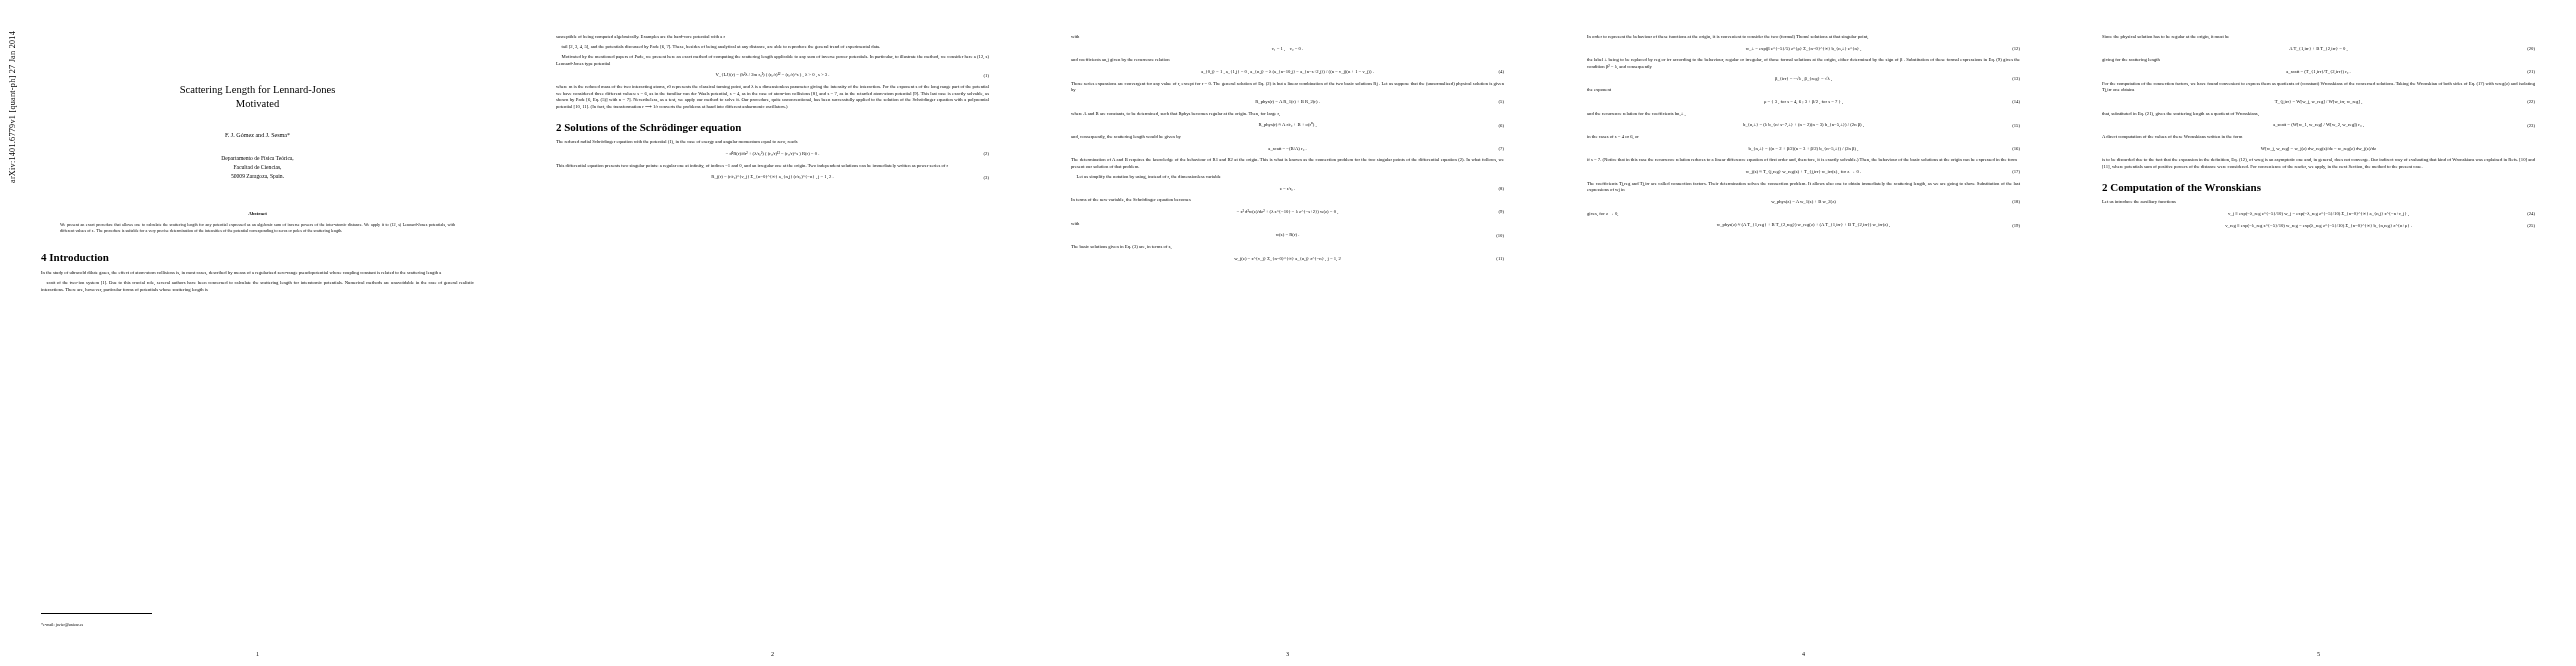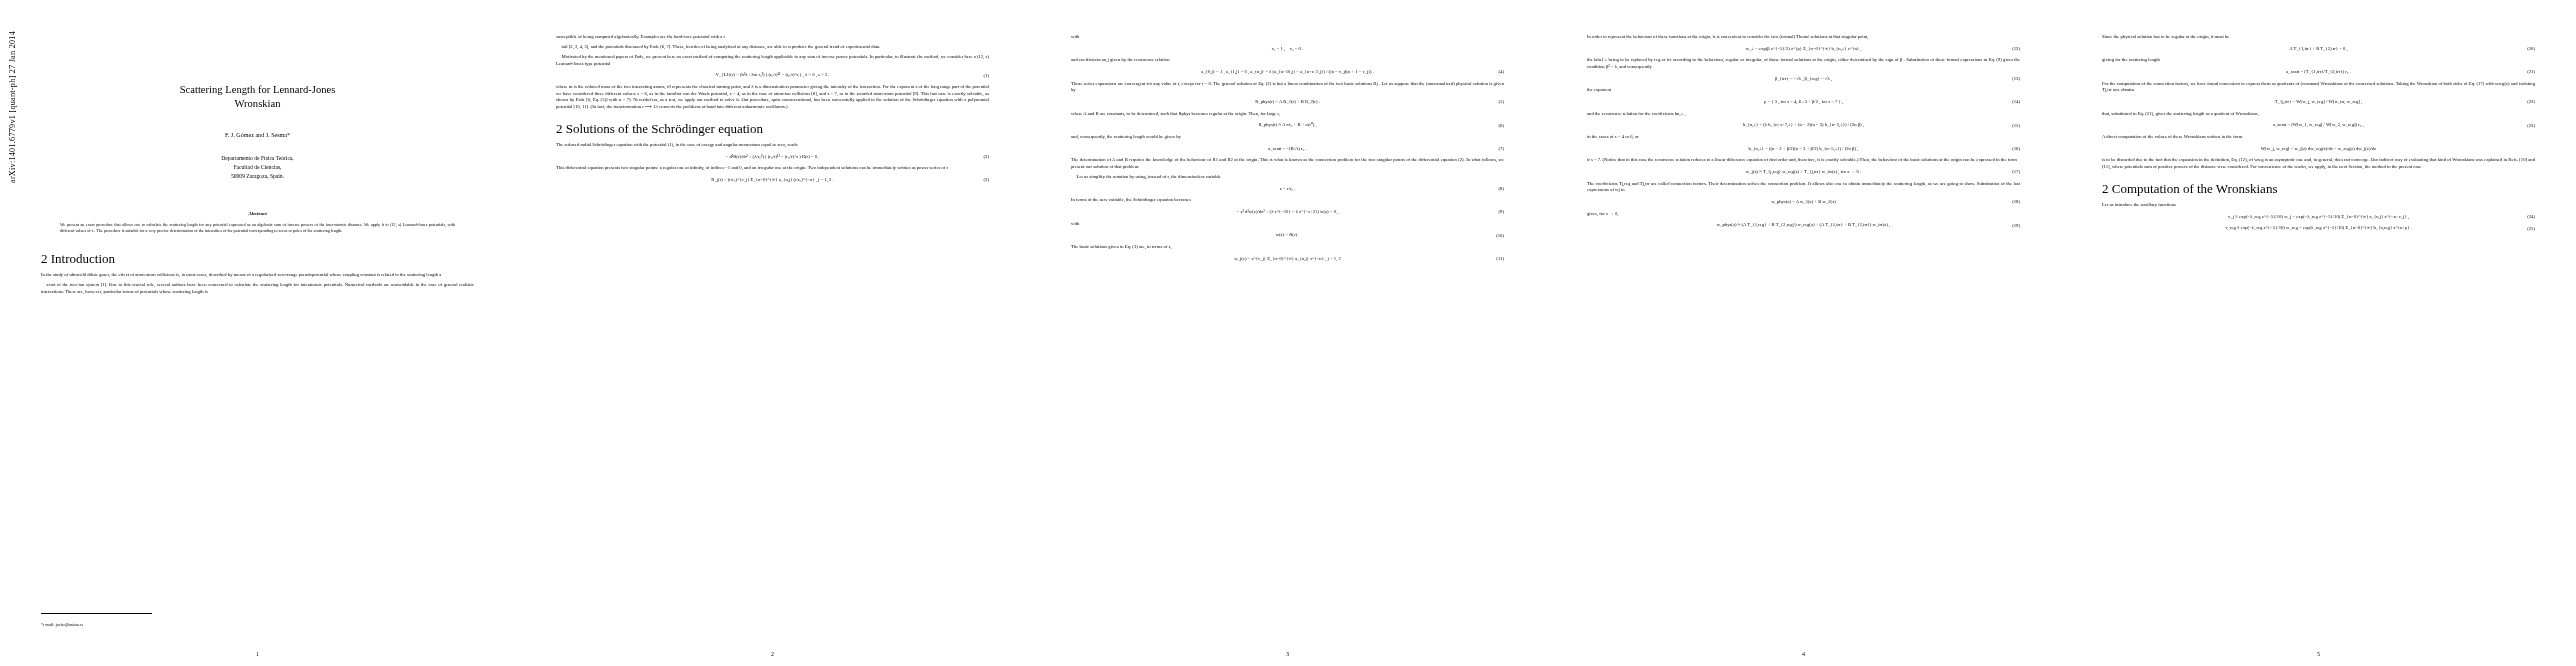--- a/index.html
+++ b/index.html
@@ -102,22 +102,22 @@
     width: 111px;
     border-top: 0.6px solid #000;
   }
   .footnote {
     position: absolute;
     left: 41px;
     bottom: 40px;
     font-size: 4.1px;
   }
   h2.sec {
-    font-size: 13px;
-    font-weight: normal;
+    font-size: 11px;
+    font-weight: bold;
     margin: 10px 0 5px 0;
     line-height: 1.25;
   }
   p.para {
     margin: 0 0 3.3px 0;
     text-indent: 0;
   }
   p.para + p.para { text-indent: 5.6px; }
   .eq {
     position: relative;
@@ -142,32 +142,32 @@
 <body>
 
 <div class="sheet">
 
   <div class="arxiv-stamp">arXiv:1401.6779v1  [quant-ph]  27 Jan 2014</div>
 
   <div class="page p1">
     <div class="col">
       <div class="title">
         <span>Scattering Length for Lennard-Jones</span><br>
-        <span>Wronskian</span>
+        <span>Motivated</span>
       </div>
       <div class="authors">F. J. Gómez and J. Sesma*</div>
       <div class="affil">
         <span>Departamento de Física Teórica,</span><br>
         <span>Facultad de Ciencias,</span><br>
         <span>50009 Zaragoza, Spain.</span>
       </div>
       <div class="abs-head">Abstract</div>
       <div class="abs-body">We present an exact procedure that allows one to calculate the scattering length for any potential expressed as an algebraic sum of inverse powers of the inter-atomic distance. We apply it to (12, s) Lennard-Jones potentials, with different values of s . The procedure is suitable for a very precise determination of the intensities of the potential corresponding to zeros or poles of the scattering length.</div>
 
-      <h2 class="sec">2   Introduction</h2>
+      <h2 class="sec">4   Introduction</h2>
       <p class="para">In the study of ultracold dilute gases, the effect of atom-atom collisions is, in most cases, described by means of a regularized zero-range pseudopotential whose coupling constant is related to the scattering length a</p>
       <p class="para">scatt of the two-ion system [1]. Due to this crucial role, several authors have been concerned to calculate the scattering length for interatomic potentials. Numerical methods are unavoidable in the case of general realistic interactions. There are, however, particular forms of potentials whose scattering length is</p>
     </div>
     <div class="rule-foot"></div>
     <div class="footnote">*e-mail: javier@unizar.es</div>
     <div class="pagenum">1</div>
   </div>
 
   <div class="page p2">
     <div class="col">

